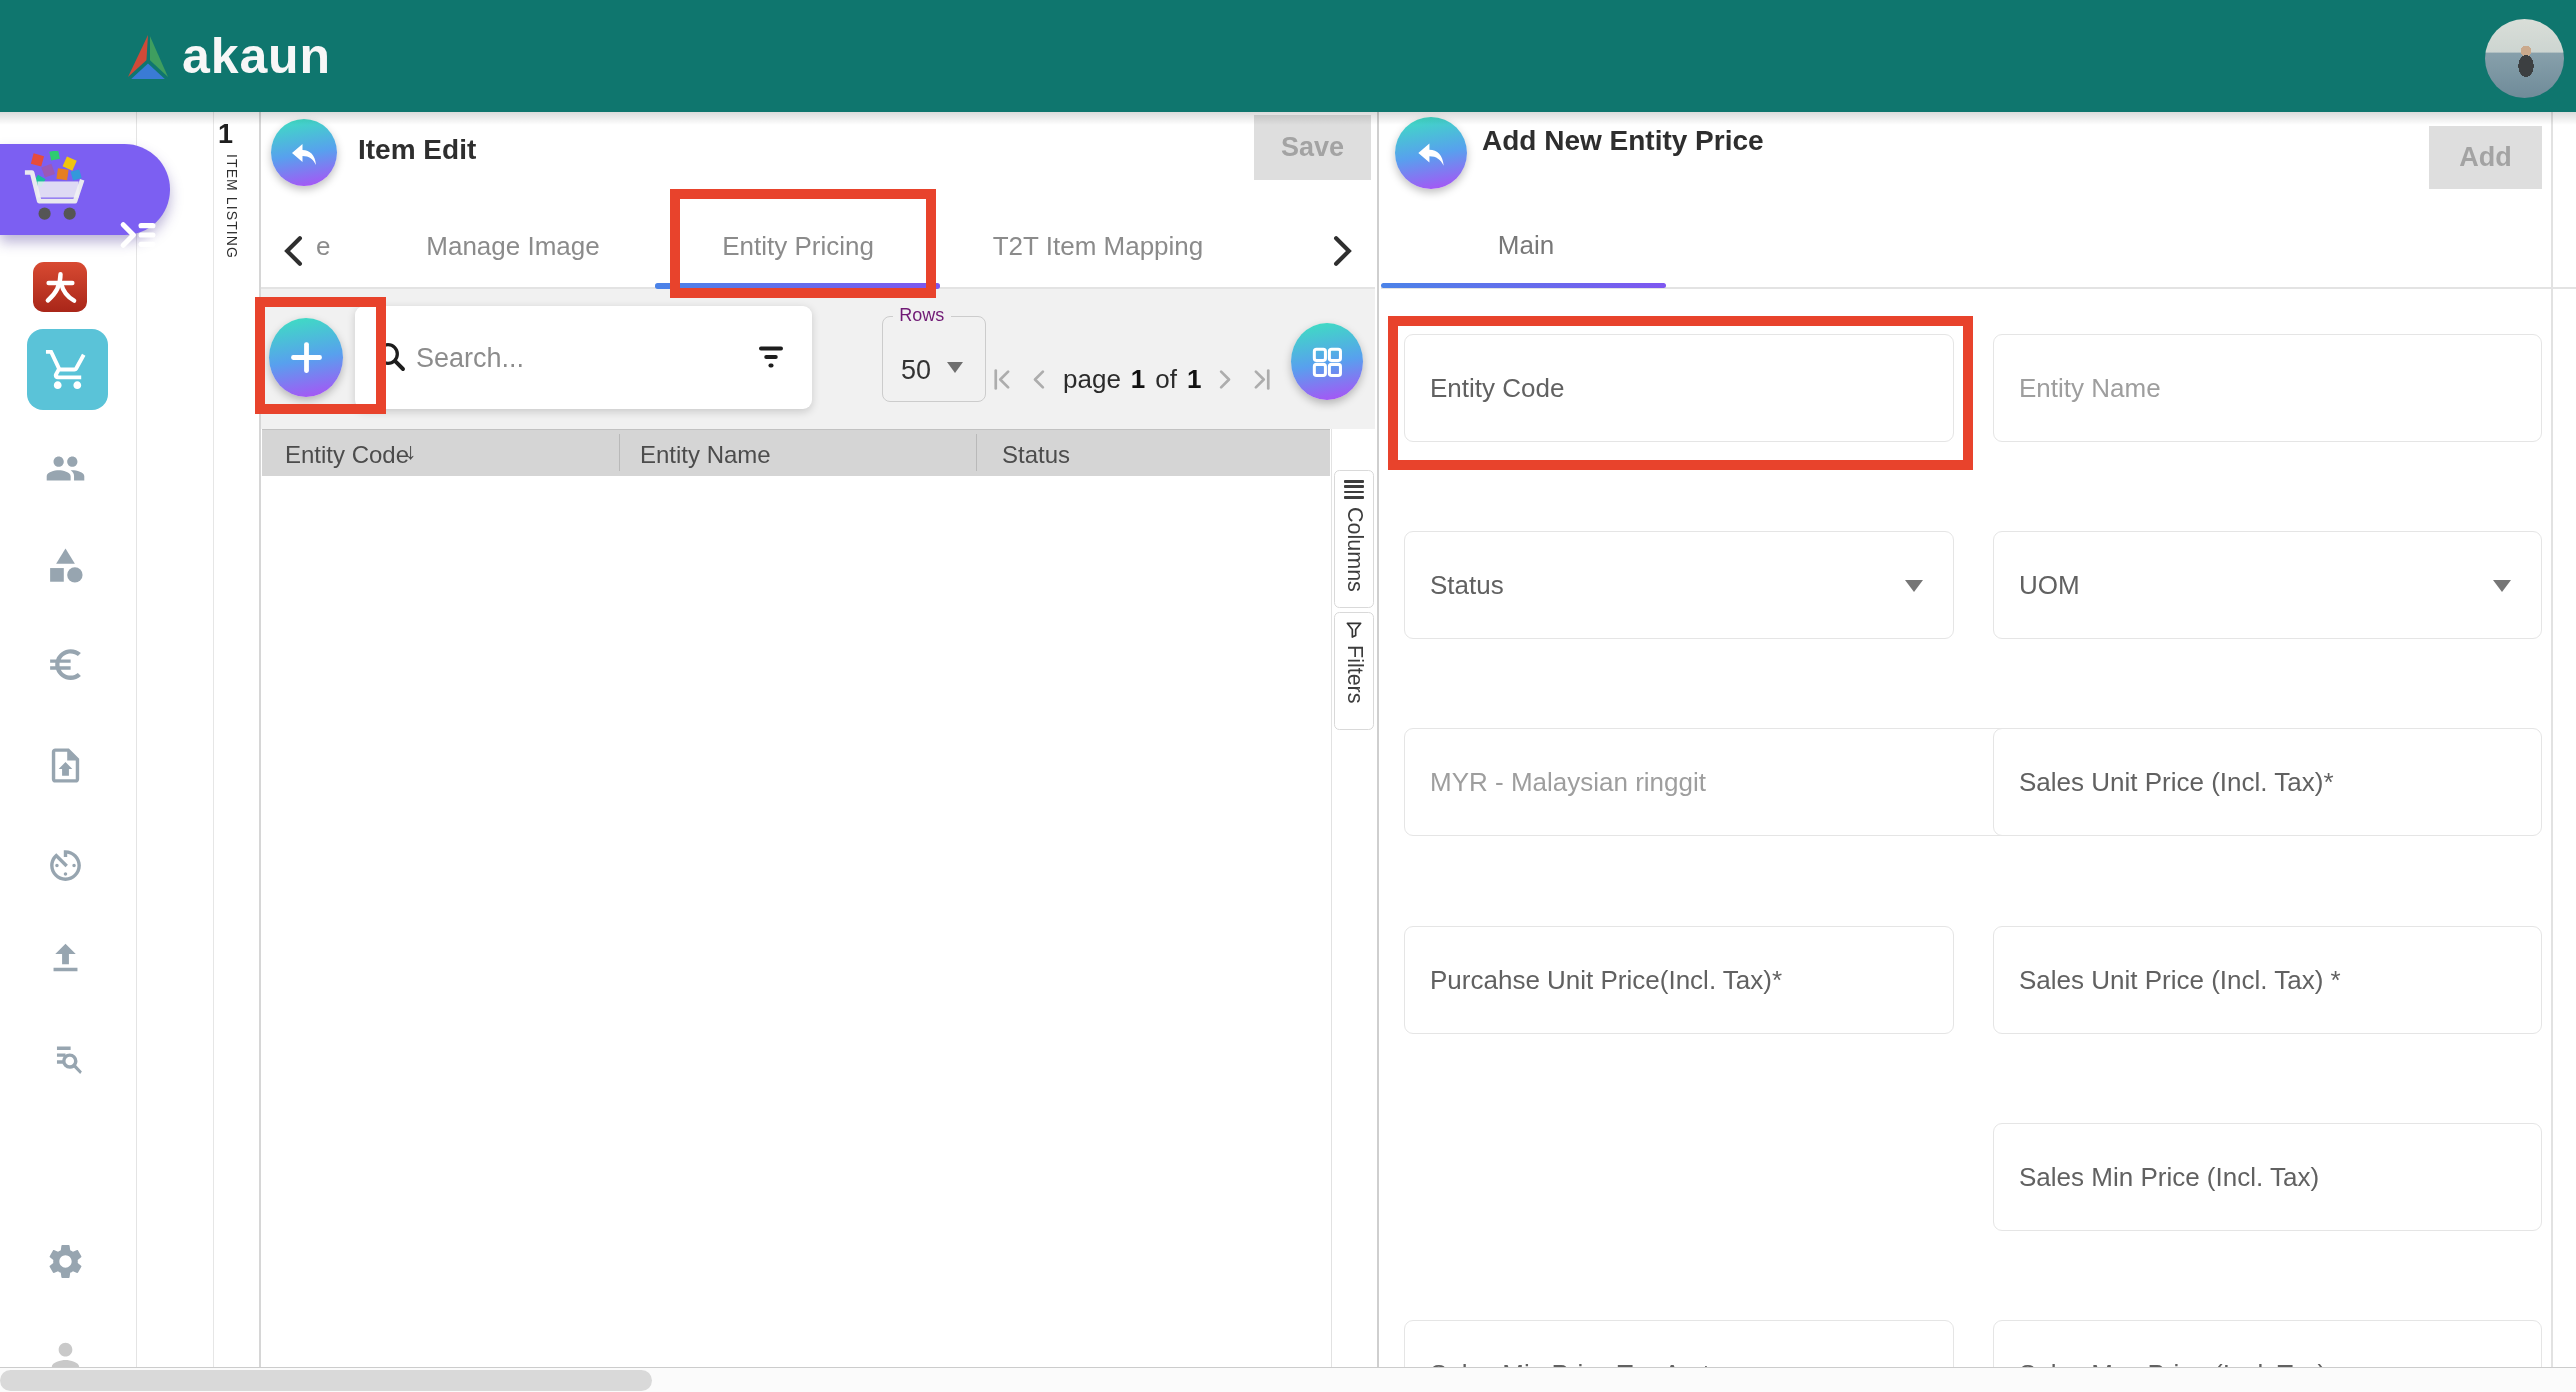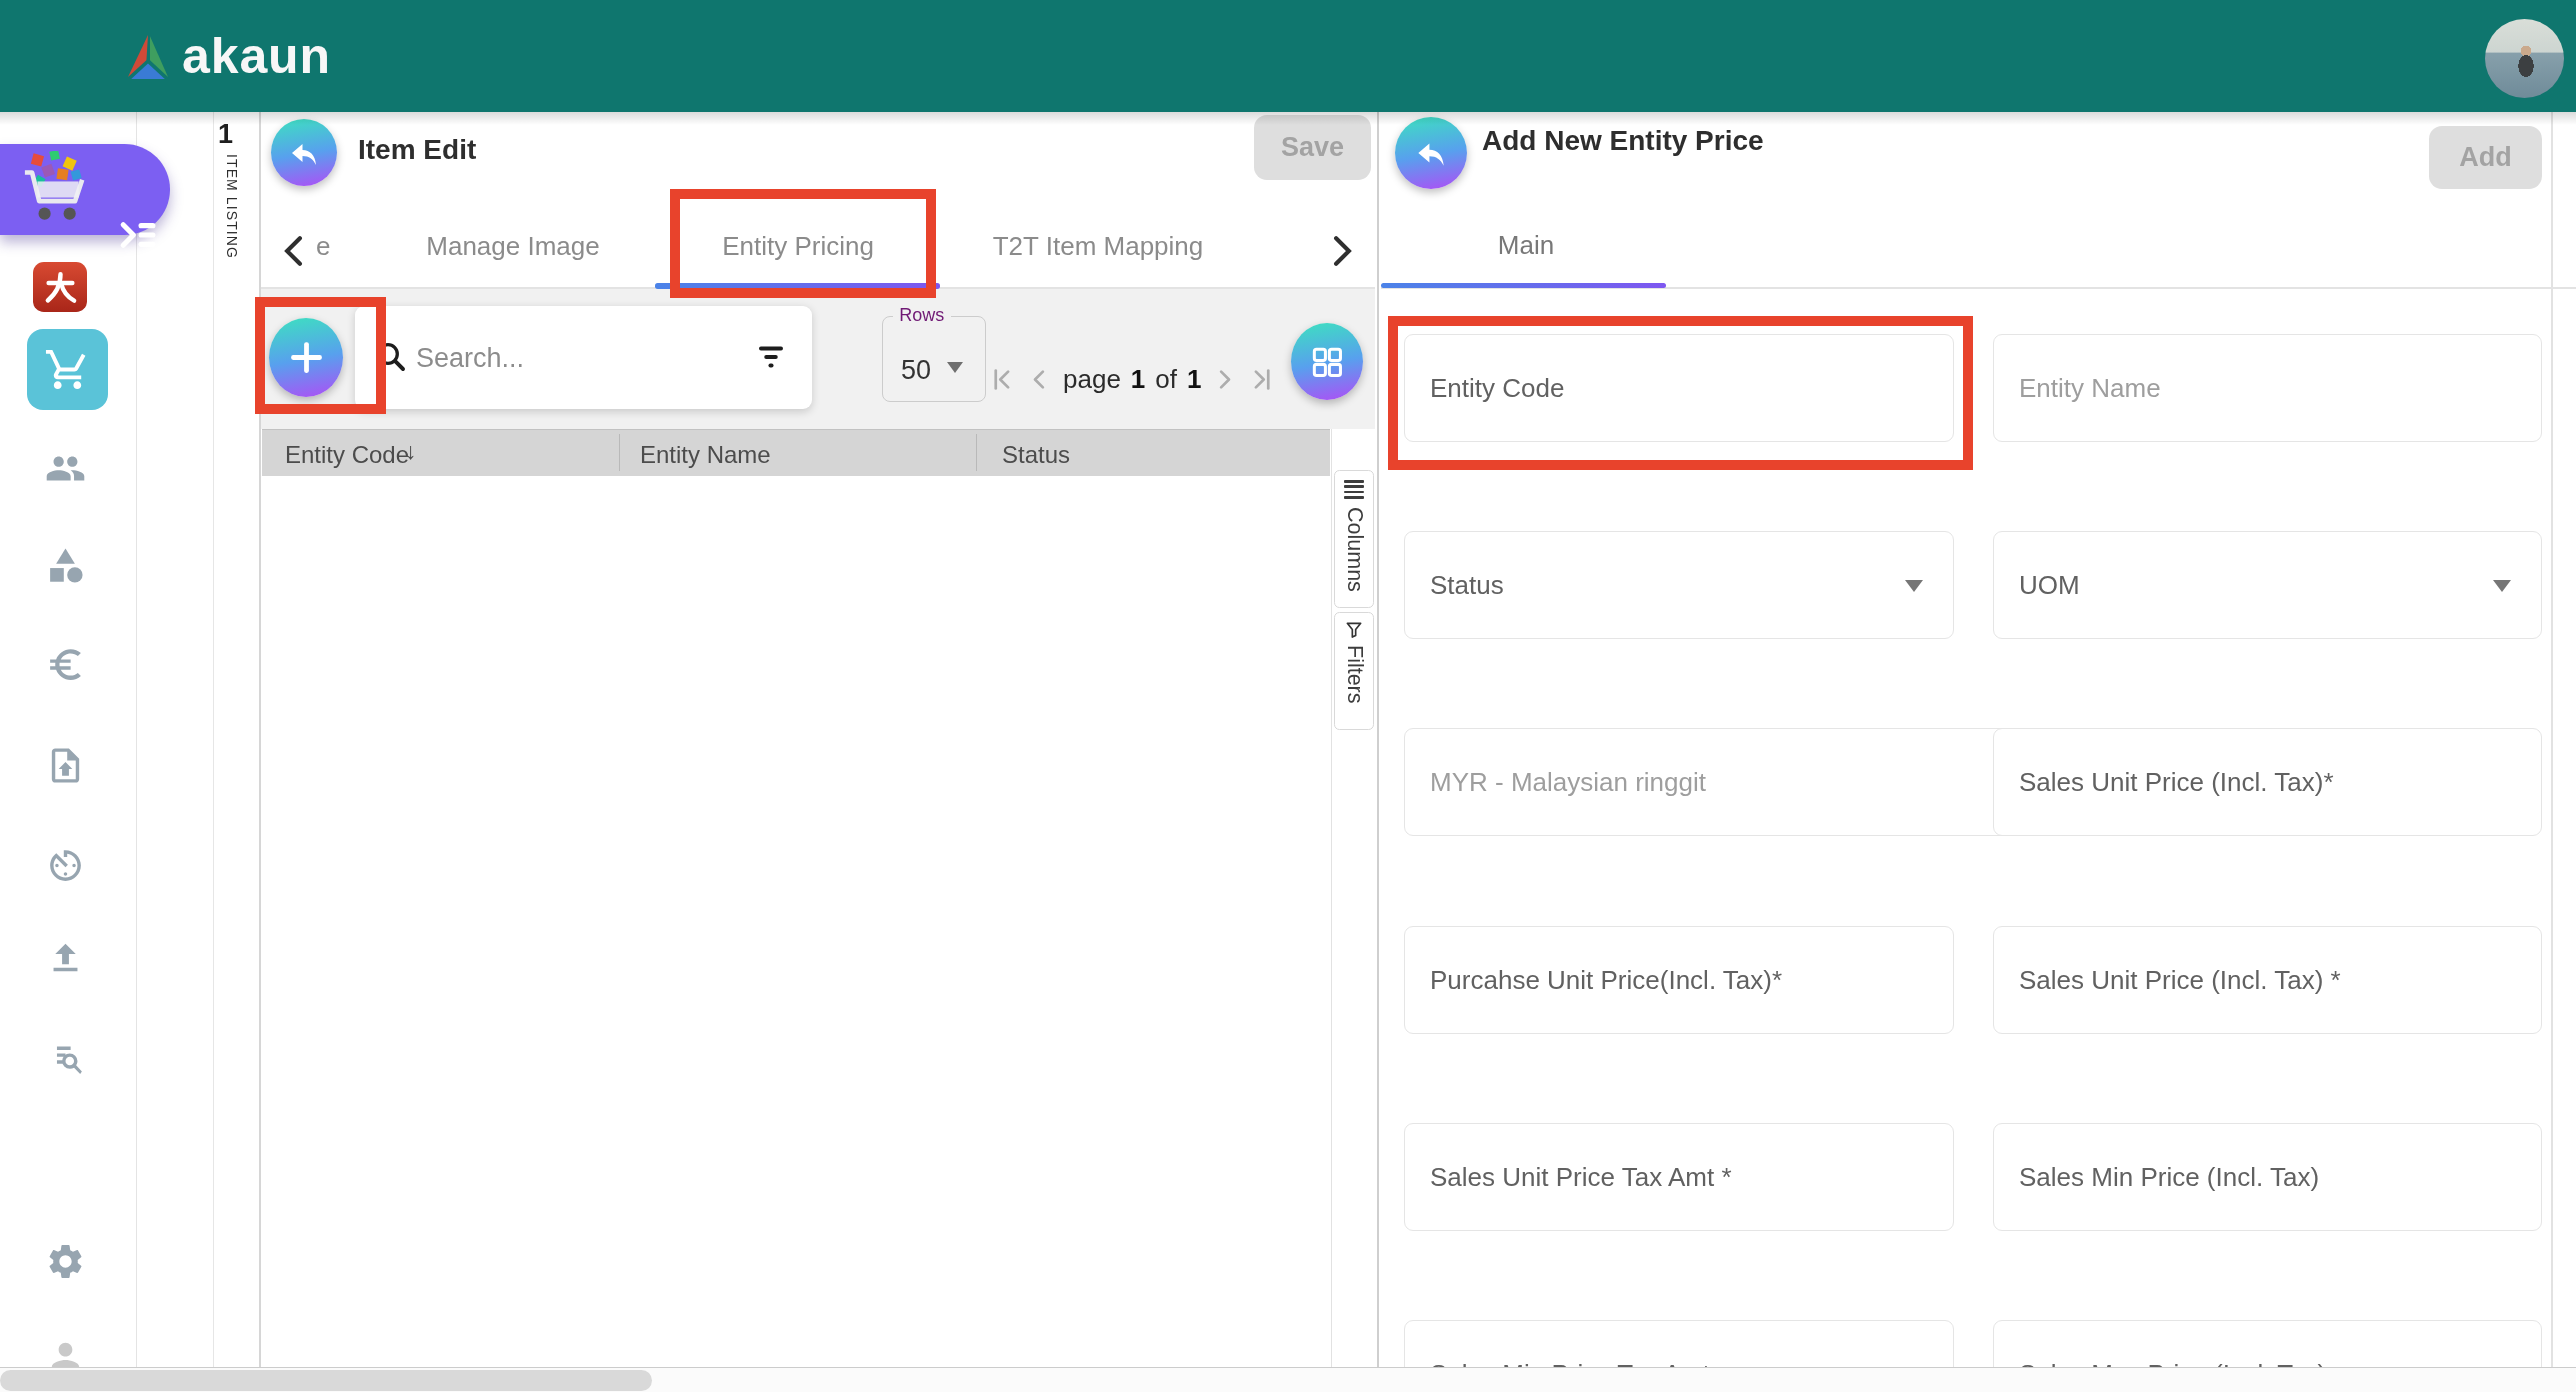--- a/index.html
+++ b/index.html
@@ -33,21 +33,21 @@
   
   .left-panel{left:261px;top:112px;width:1114px;height:1280px;background:#ffffff;}
   .panel-divider{left:1377px;top:112px;width:1.8px;height:1280px;background:#cfcfcf;}
   .right-panel{left:1381px;top:112px;width:1195px;height:1280px;background:#ffffff;}
   .rp-scroll-track{left:2551px;top:112px;width:1.8px;height:1280px;background:#e2e2e2;}
   
   .grad-circle{border-radius:50%;display:flex;align-items:center;justify-content:center;
     background:linear-gradient(170deg,#3fdcc3 4%,#58a0ee 52%,#a854f5 96%);
     box-shadow:0 3.6px 9px rgba(0,0,0,.25);}
   .panel-title{font-size:28px;font-weight:600;color:#2e2e2e;}
-  .disabled-btn{border-radius:13px;display:flex;align-items:center;justify-content:center;
+  .disabled-btn{border-radius:0;display:flex;align-items:center;justify-content:center;
     font-size:27px;font-weight:600;color:#a3a3a3;background:#dedede;border:none;}
   
   .tab-label{font-size:26px;color:#8b8b8b;font-weight:500;white-space:nowrap;}
   .tab-underline{background:linear-gradient(90deg,#4b83e8,#7e57f0);border-radius:2.7px;height:6.3px;}
   .tabbar-border{height:1.8px;background:#e3e3e3;}
   
   .toolbar{left:261px;top:289px;width:1114px;height:140px;background:#f1f1f1;}
   .search-card{left:355px;top:306px;width:457px;height:103px;background:#ffffff;border-radius:9px;
     box-shadow:0 2.7px 8px rgba(0,0,0,.16);}
   .search-input{left:414px;top:334px;width:269px;height:47px;border:none;outline:none;background:transparent;
@@ -319,23 +319,20 @@
       <span>Sales Unit Price (Incl. Tax)*</span>
     </div>
 
   <div class="field" style="left:1404px;top:926px;width:550px;">
       <span>Purcahse Unit Price(Incl. Tax)*</span>
     </div>
   <div class="field" style="left:1993px;top:926px;width:549px;">
       <span>Sales Unit Price (Incl. Tax) *</span>
     </div>
 
-  <div class="field" style="left:1404px;top:1123px;width:550px;">
-      <span>Sales Unit Price Tax Amt *</span>
-    </div>
   <div class="field" style="left:1993px;top:1123px;width:549px;">
       <span>Sales Min Price (Incl. Tax)</span>
     </div>
 
   <div class="field" style="left:1404px;top:1320px;width:550px;">
       <span>Sales Min Price Tax Amt</span>
     </div>
   <div class="field" style="left:1993px;top:1320px;width:549px;">
       <span>Sales Max Price (Incl. Tax)</span>
     </div>

